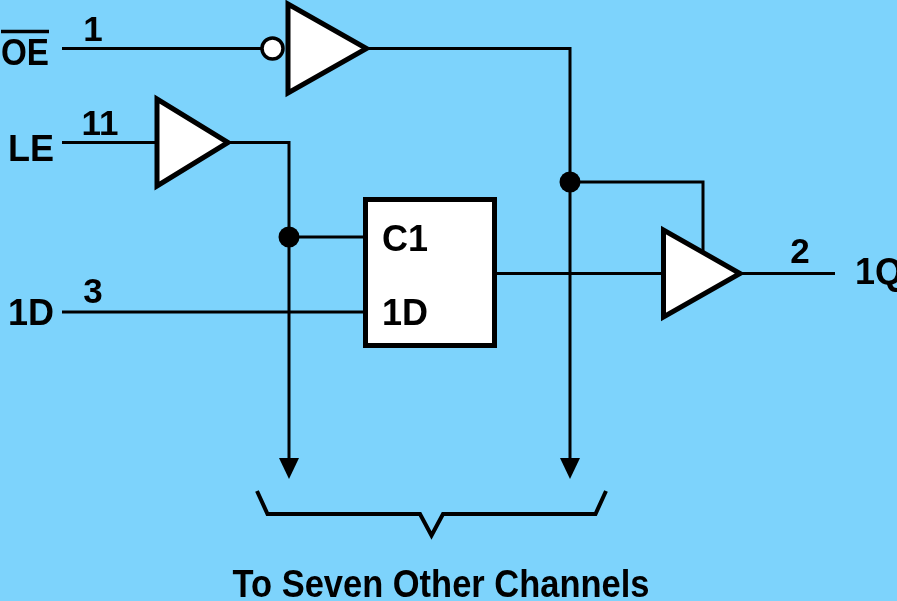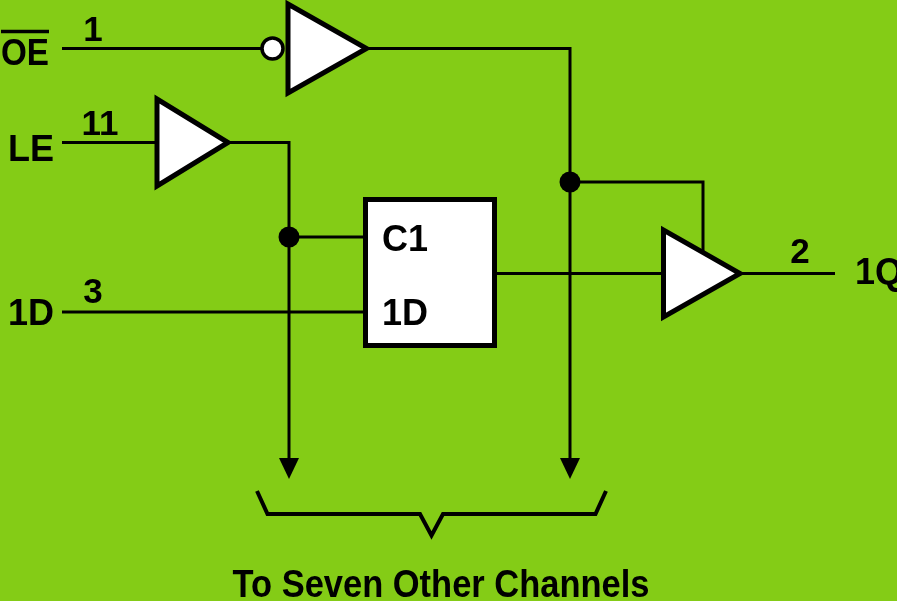--- a/index.html
+++ b/index.html
@@ -4,21 +4,21 @@
 <style>
   html, body {
     margin: 0;
     padding: 0;
     background: #ffffff;
   }
   .stage {
     position: relative;
     width: 897px;
     height: 601px;
-    background: #84cc16;
+    background: #7dd3fc;
     overflow: hidden;
   }
   svg {
     display: block;
   }
   .wire {
     stroke: #000000;
     stroke-width: 3;
     fill: none;
   }

